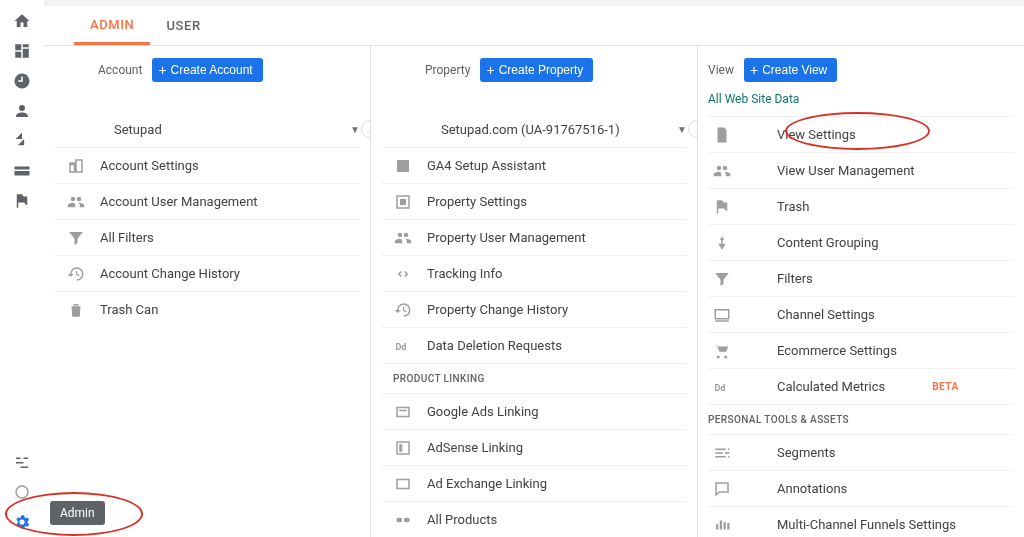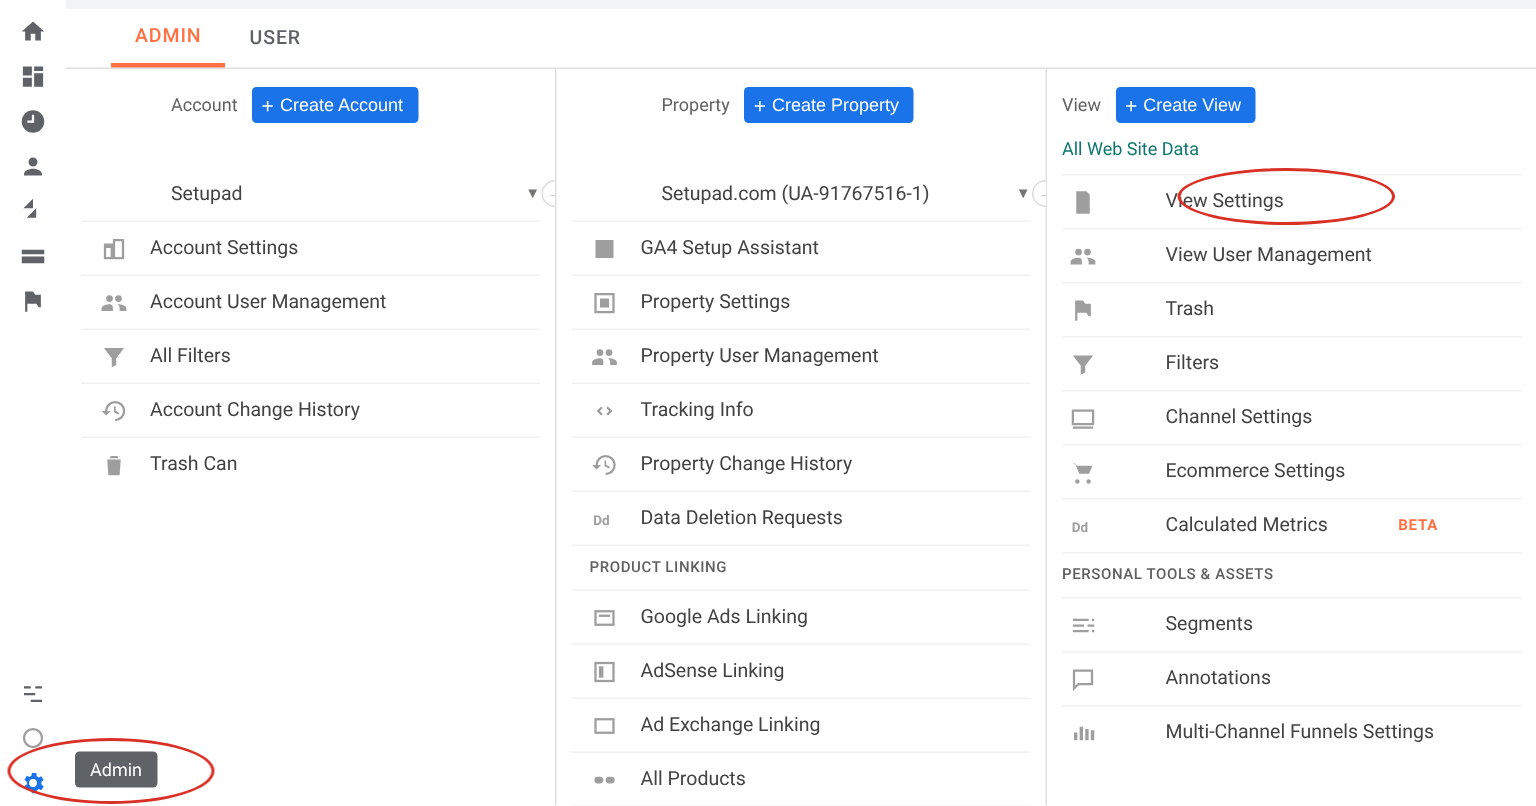--- a/index.html
+++ b/index.html
@@ -11,21 +11,21 @@
   .sidebar .admin-gear svg { fill:#1a73e8; }
   .tooltip { position:absolute; left:50px; bottom:12px; background:#5f6368; color:#fff; font-size:12px; padding:5px 10px; border-radius:3px; }
   .topbar { position:absolute; left:44px; top:0; right:0; height:6px; background:#f1f3f4; }
   .tabs { position:absolute; left:44px; top:6px; right:0; height:40px; border-bottom:1px solid #e0e0e0; display:flex; align-items:end; padding-left:30px; gap:0; }
   .tab { font-size:13px; font-weight:500; letter-spacing:0.6px; color:#5f6368; padding:0 16px 12px 16px; cursor:pointer; }
   .tab.active { color:#ff7043; border-bottom:3px solid #ff7043; padding-bottom:10px; }
   .content { position:absolute; left:44px; top:46px; right:0; bottom:0; overflow:hidden; }
   .columns { display:flex; width:100%; height:100%; }
   .col { flex:1; padding:12px 10px 0 10px; overflow-y:auto; position:relative; }
   .col + .col { border-left:1px solid #e0e0e0; }
-  .col-head { display:flex; align-items:center; gap:10px; margin-left:60px; margin-bottom:6px; }
+  .col-head { display:flex; align-items:center; gap:10px; margin-left:44px; margin-bottom:6px; }
   .col-head-label { font-size:12px; color:#616161; }
   .create-btn { background:#1a73e8; color:#fff; border:none; border-radius:3px; font-size:12px; font-weight:500; padding:5px 10px 5px 6px; display:flex; align-items:center; gap:4px; cursor:pointer; }
   .create-btn .plus { font-size:14px; line-height:14px; }
   .selector { margin-left:60px; margin-right:0; font-size:13px; color:#424242; padding:4px 0 6px 0; display:flex; justify-content:space-between; align-items:center; cursor:pointer;margin-top:36px; }
   .selector .caret { color:#757575; font-size:10px; }
   .col3 .selector-static { margin-left:0; font-size:12px; color:#0f766e; padding:4px 0 6px 0; }
   .col3 .col-head { margin-left:0; }
   .list { margin-top:4px; }
   .row { display:flex; align-items:center; height:36px; padding-left:12px; cursor:pointer; border-top:1px solid #f1f1f1; font-size:13px; color:#424242; gap:14px; }
   .row .icon { width:20px; display:flex; justify-content:center; color:#9e9e9e; }
@@ -303,20 +303,28 @@
             <span class="icon">
               <svg viewBox="0 0 24 24">
                 <path d="M5 3v18h2v-7h8l2 3h2V6h-5l-2-3z"></path>
               </svg>
             </span>
             <span>Trash</span>
           </div>
           <div class="row">
             <span class="icon">
               <svg viewBox="0 0 24 24">
+                <path d="M12 3l3 5h-2v5h4l-5 8-5-8h4V8h-2z"></path>
+              </svg>
+            </span>
+            <span>Content Grouping</span>
+          </div>
+          <div class="row">
+            <span class="icon">
+              <svg viewBox="0 0 24 24">
                 <path d="M3 4h18l-7 9v6l-4 2v-8z"></path>
               </svg>
             </span>
             <span>Filters</span>
           </div>
           <div class="row">
             <span class="icon">
               <svg viewBox="0 0 24 24">
                 <rect x="3" y="5" width="18" height="12" fill="none" stroke="#9e9e9e" stroke-width="2"></rect>
                 <path d="M3 19h18v2H3z"></path>

